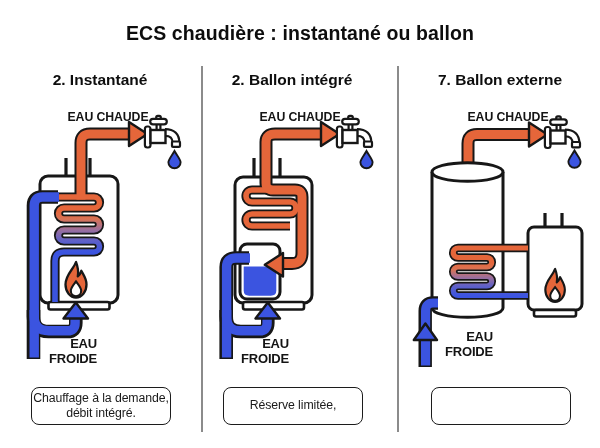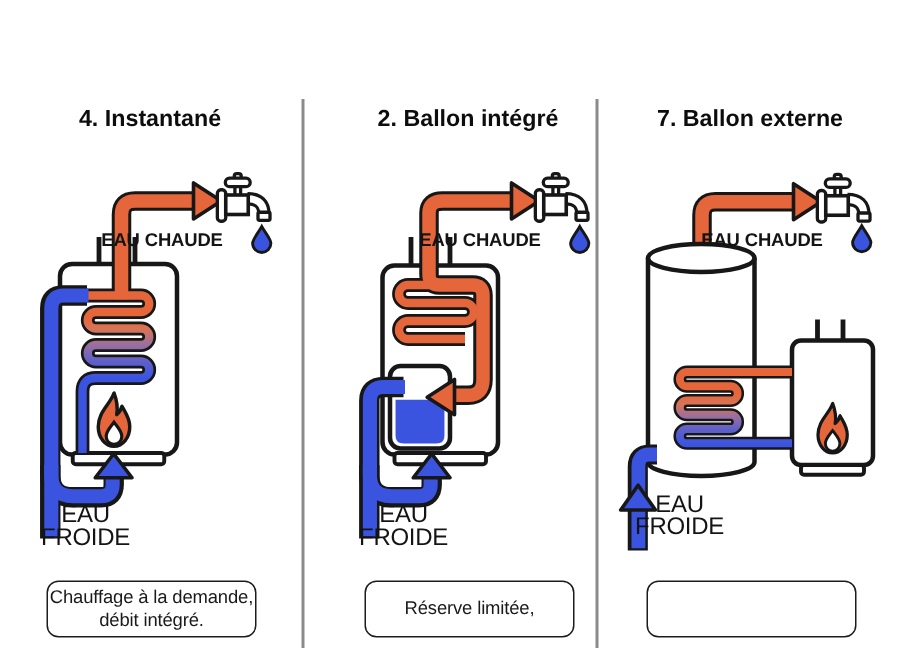--- a/index.html
+++ b/index.html
@@ -3,39 +3,40 @@
 <meta charset="utf-8">
 <style>
   html,body{margin:0;padding:0;background:#fff;}
   .stage{position:relative;width:600px;height:448px;background:#fff;overflow:hidden;
          font-family:"Liberation Sans",sans-serif;color:#111;}
   .main-title{position:absolute;top:22px;left:0;right:0;text-align:center;
               font-size:19.5px;font-weight:700;letter-spacing:.1px;color:#0d0d0d;}
   .divider{position:absolute;top:66px;width:2px;height:366px;background:var(--divider,#8B8B8B);}
   .divider.d1{left:201px}.divider.d2{left:397px}
   .panel{position:absolute;top:0;width:200px;height:448px;}
-  .panel.p1{left:0}.panel.p2{left:212px}.panel.p3{left:400px}
+  .panel.p1{left:0}.panel.p2{left:192px}.panel.p3{left:400px}
   .panel-heading{position:absolute;top:71px;left:0;width:200px;text-align:center;
                  font-size:15.5px;font-weight:700;color:#0d0d0d;}
   .diagram{position:absolute;left:0;top:0;width:200px;height:448px;display:block;}
   .hot-label{position:absolute;left:42px;width:132px;top:110px;text-align:center;
-             font-size:12.3px;font-weight:700;letter-spacing:-.1px;color:#141414;margin-top:43px;}
-  .cold-label{position:absolute;left:17px;width:80px;top:337px;text-align:center;
-              font-size:16px;font-weight:400;letter-spacing:-.2px;line-height:14.5px;color:#141414;}
+             font-size:12.3px;font-weight:700;letter-spacing:-.1px;color:#141414;}
+  .cold-label{position:absolute;left:17px;width:80px;top:337px;text-align:right;
+              font-size:13px;font-weight:700;letter-spacing:-.2px;line-height:14.5px;color:#141414;}
   .p3 .cold-label{left:13px;top:330px;}
   .cold-label span{display:block;}
   .caption{position:absolute;left:31px;top:387px;width:138px;height:36px;
            border:1.8px solid #1c1c1c;border-radius:8px;background:#fff;
            display:flex;flex-direction:column;justify-content:center;align-items:center;
            font-size:12.3px;line-height:15.5px;letter-spacing:-.1px;color:#1a1a1a;text-align:left;}
 </style>
 </head>
 <body>
 
 <div class="stage">
+  <div class="main-title">ECS chaudière : instantané ou ballon</div>
   <div class="divider d1"></div>
   <div class="divider d2"></div>
 
   <div class="panel p1">
     <svg class="diagram" viewBox="0 0 200 448">
       <defs>
         <linearGradient id="coilGrad1" x1="0" y1="197" x2="0" y2="252" gradientUnits="userSpaceOnUse">
           <stop offset="0" stop-color="var(--hot,#E5663A)"></stop>
           <stop offset="0.25" stop-color="var(--hot,#E5663A)"></stop>
           <stop offset="0.4" stop-color="#D97355"></stop>
@@ -83,21 +84,21 @@
         <path d="M33.5 310 V316.5 Q33.5 331.5 48.5 331.5 H67.5 Q75.8 331.5 75.8 323 V317" fill="none" stroke="var(--ink,#171717)" stroke-width="13.6"></path>
         <path d="M59 197 H42.5 Q34.2 197 34.2 205.8 V357.5" fill="none" stroke="var(--cold,#3B54E0)" stroke-width="9.4"></path>
         <path d="M34.2 310 V316.5 Q34.2 330.8 48.8 330.8 H67.5 Q75.1 330.8 75.1 323 V317.5" fill="none" stroke="var(--cold,#3B54E0)" stroke-width="9.4"></path>
       </g>
       <polygon points="63.5,318.5 88,318.5 75.8,302.5" fill="var(--cold,#3B54E0)" stroke="var(--ink,#171717)" stroke-width="2.4" stroke-linejoin="round"></polygon>
 
       <use href="#sym-flame" x="63" y="261"></use>
       <use href="#sym-faucet" x="144" y="114"></use>
       <use href="#sym-drop" x="167.5" y="150"></use>
     </svg>
-    <div class="panel-heading">4. Instantané</div>
+    <div class="panel-heading">2. Instantané</div>
     <div class="hot-label">EAU CHAUDE</div>
     <div class="cold-label">
       <span>EAU</span>
       <span>FROIDE</span>
     </div>
     <div class="caption">
       <span>Chauffage à la demande,</span>
       <span>débit intégré.</span>
     </div>
   </div>

